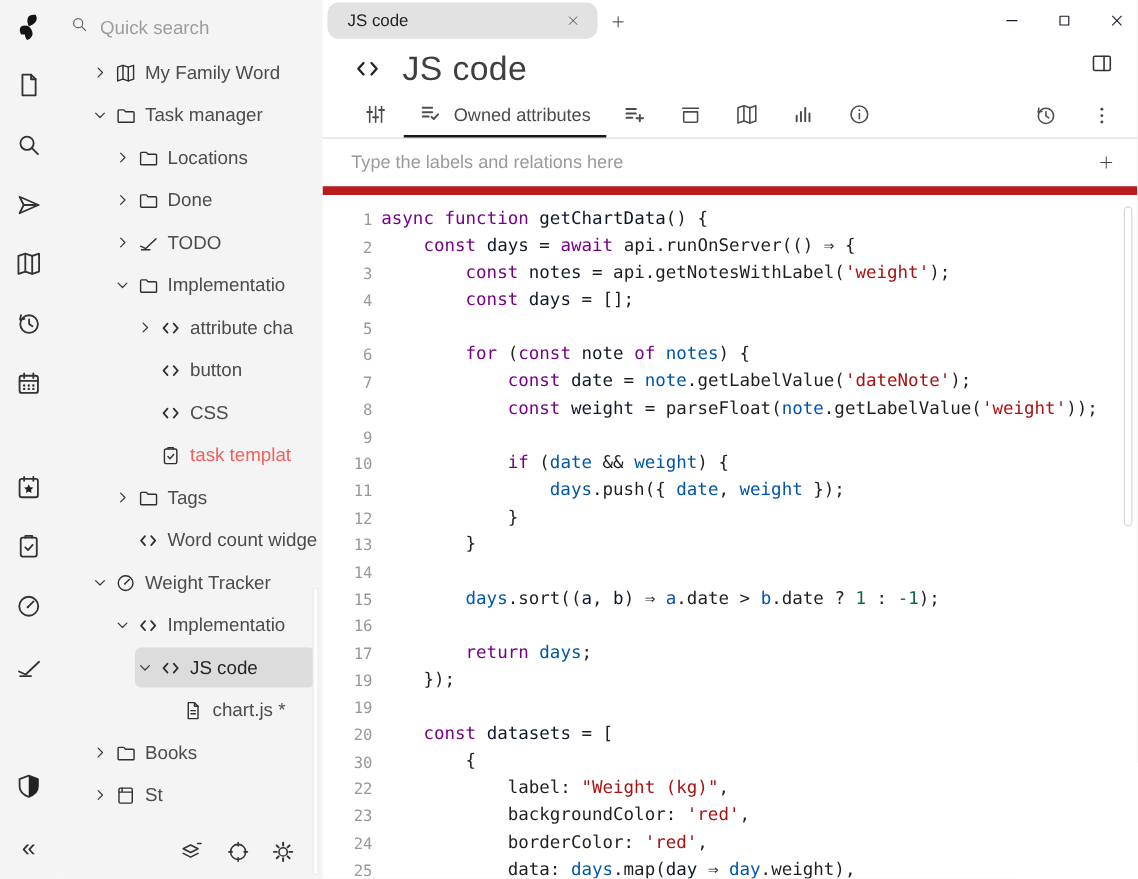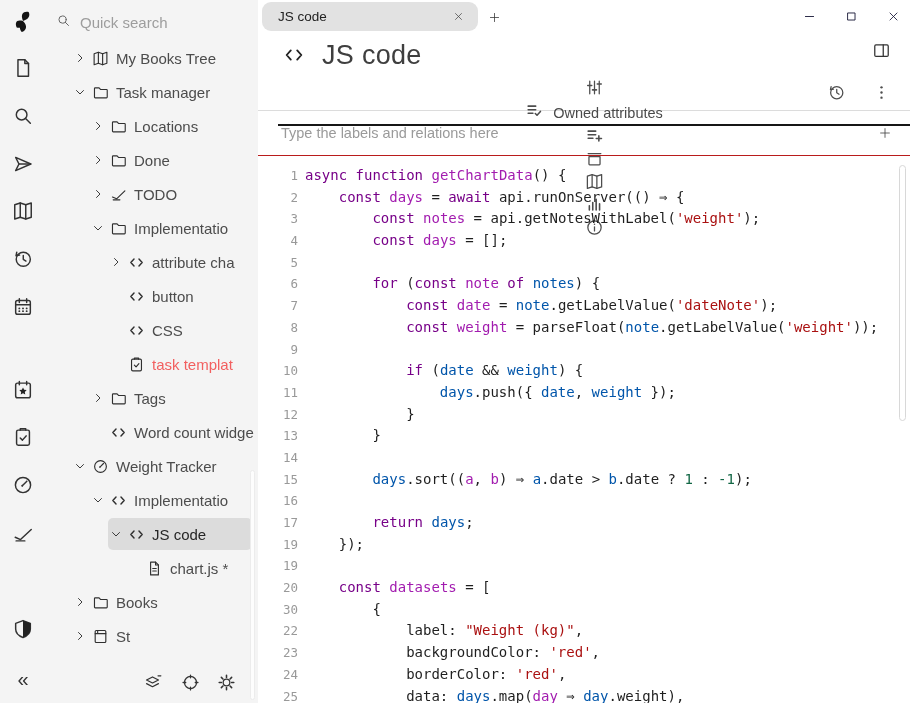--- a/index.html
+++ b/index.html
@@ -54,41 +54,41 @@
   .win-btn svg { width:13px; height:13px; }
 
   .title-row { position:relative; height:46px; display:flex; align-items:center; padding-left:24px; }
   .title-code-icon { color:#222; width:24px; height:22px; margin-right:16px; }
   .title-code-icon svg { width:24px; height:22px; }
   .note-title { font-size:27px; color:#3f3f3f; font-weight:400; letter-spacing:.3px; }
   .split-btn { position:absolute; right:16px; top:9px; width:22px; height:22px; color:#333; cursor:pointer; }
   .split-btn svg { width:19px; height:19px; }
 
   .ribbon { position:relative; height:33px; border-bottom:1px solid #dcdcdc; display:flex; align-items:stretch;
-            padding-left:20px;flex-direction:column; }
+            padding-left:20px; }
   .rb-item { display:flex; align-items:center; justify-content:center; color:#4d4d4d; padding:0 13px; cursor:pointer; }
   .rb-item svg { width:19px; height:19px; }
   .rb-item.active { border-bottom:2px solid #171717; padding:0 12px; }
   .rb-label { font-size:14.5px; color:#4a4a4a; margin-left:9px; white-space:nowrap; }
   .rb-right { position:absolute; right:6px; top:0; height:33px; display:flex; }
 
-  .attr-row { position:relative; height:45px; border-bottom:1px solid #b91c1c; display:flex; align-items:center;
+  .attr-row { position:relative; height:45px; border-bottom:7px solid #b91c1c; display:flex; align-items:center;
               padding:0 16px 0 23px; }
   .attr-placeholder { font-size:14.5px; color:#9a9a9a; flex:1; cursor:text; }
   .attr-add { width:18px; height:18px; color:#444; display:flex; align-items:center; justify-content:center; cursor:pointer; }
   .attr-add svg { width:14px; height:14px; }
 
   
   .editor { position:absolute; left:0; top:158px; right:0; bottom:0; overflow:hidden;
             font-family:"DejaVu Sans Mono", monospace; font-size:14px; padding-top:7px; cursor:text; }
   .code-line { display:flex; height:21.7px; line-height:21.7px; white-space:pre; }
   .ln { width:40px; text-align:right; color:#999; font-size:12.5px; flex:none; }
   .lc { margin-left:7px; color:#1f1f1f; }
   .tok-kw { color:#770088; }
-  .tok-def { color:#a21caf; }
+  .tok-def { color:#0f172a; }
   .tok-v2 { color:#0055aa; }
   .tok-str { color:#aa1111; }
   .tok-num { color:#116644; }
   .ed-scrollbar { position:absolute; right:4px; top:7px; width:7px; height:256px; background:#fff;
                   border:1px solid #d8d8d8; border-radius:4px; }
 </style>
 </head>
 <body>
 
 <div class="app">
@@ -196,21 +196,21 @@
               <svg viewBox="0 0 24 24" fill="none" stroke="currentColor" stroke-width="1.6" stroke-linecap="round" stroke-linejoin="round">
                 <path d="M9 5l7 7-7 7" stroke-width="2"></path>
               </svg>
             </span>
             <span class="ticon">
               <svg viewBox="0 0 24 24" fill="none" stroke="currentColor" stroke-width="1.6" stroke-linecap="round" stroke-linejoin="round">
                 <path d="M3 5.2l6-2 6 2 6-2v15.6l-6 2-6-2-6 2z"></path>
                 <path d="M9 3.2v15.6M15 5.2v15.6"></path>
               </svg>
             </span>
-            <span class="tlabel">My Books Tree</span>
+            <span class="tlabel">My Family Word</span>
           </div>
         </div>
         <div class="tree-row" style="padding-left: 26px;">
           <div class="row-inner">
             <span class="chev">
               <svg viewBox="0 0 24 24" fill="none" stroke="currentColor" stroke-width="1.6" stroke-linecap="round" stroke-linejoin="round">
                 <path d="M5 9l7 7 7-7" stroke-width="2"></path>
               </svg>
             </span>
             <span class="ticon">

